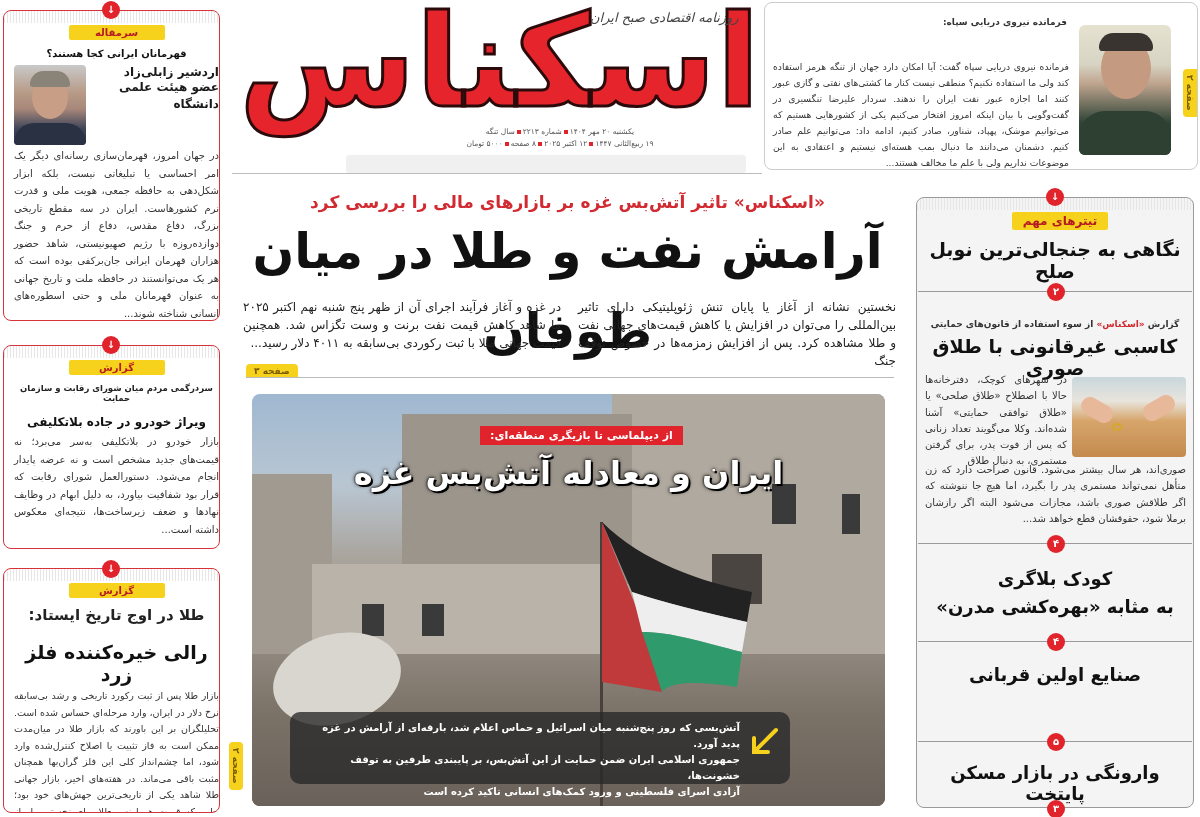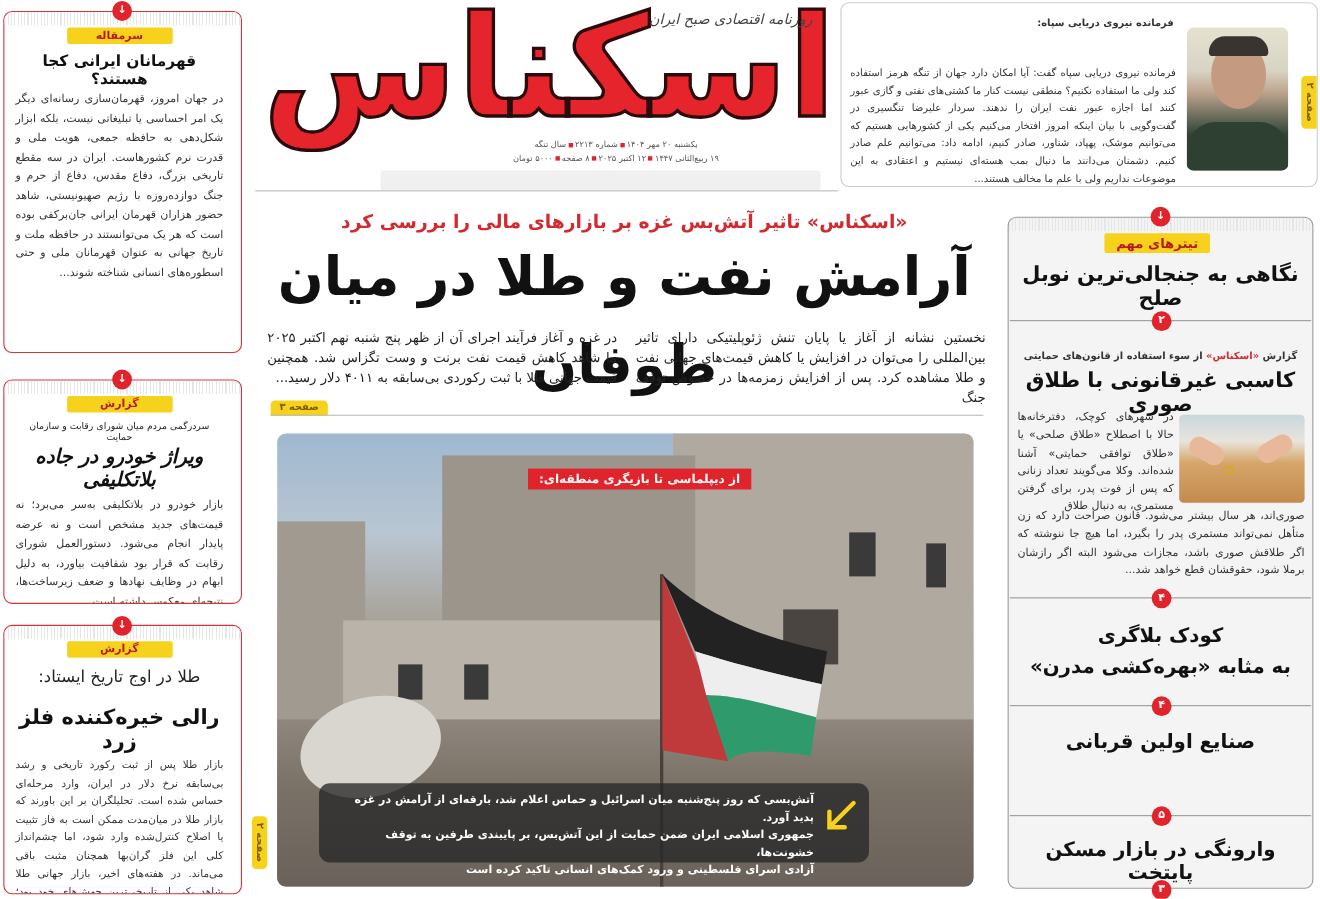--- a/index.html
+++ b/index.html
@@ -2,37 +2,37 @@
 <html><head>
 <meta charset="utf-8">
 <style>
   * { box-sizing: border-box; margin: 0; padding: 0; }
   html, body { width: 1200px; height: 817px; overflow: hidden; background: #ffffff; }
   body { font-family: "DejaVu Sans", sans-serif; color: #1a1a1a; position: relative; direction: rtl; }
 
   
   .card {
     position: absolute; border: 1.5px solid #d8323a; border-radius: 8px; background: #fff;
-    padding: 14px 16px 8px 10px; overflow: hidden;
+    padding: 14px 0 8px 10px; overflow: hidden;
   }
   .card.grey { border-color: #9a9a9a; background: #f4f4f4; }
   .card .hatch {
     position: absolute; top: 0; left: 0; right: 0; height: 12px;
     background: repeating-linear-gradient(90deg, #e6e6e6 0 1px, transparent 1px 3px);
   }
   .pin {
     position: absolute; width: 18px; height: 18px; border-radius: 50%; background: #e1242c;
     color: #fff; font-size: 10px; line-height: 18px; text-align: center; font-weight: bold;
     font-family: "DejaVu Sans", sans-serif;
   }
   .tag {
     display: block; margin: 0 auto; width: 96px; background: #f7d21c; color: #b51a22;
     text-align: center; font-size: 10px; font-weight: bold; padding: 2px 0; border-radius: 2px;
   }
-  .kicker { text-align: center; font-size: 10px; font-weight: normal; color: #222; margin-top: 8px; }
+  .kicker { text-align: center; font-size: 10px; font-weight: bold; color: #222; margin-top: 8px; }
   .headline { text-align: center; font-weight: bold; color: #111; font-family: "DejaVu Sans", sans-serif; }
   .body-text { font-size: 10.5px; line-height: 19px; color: #333; text-align: justify; }
 
   
   .logo {
     position: absolute; left: 240px; top: 0px; width: 520px; height: 150px;
   }
   .logo-text {
     position: absolute; left: 0; top: -28px; width: 520px; text-align: center;
     font-size: 128px; font-weight: bold; color: #e5242b; letter-spacing: -4px;
@@ -69,31 +69,42 @@
   .hl-item { position: absolute; left: 918px; width: 274px; text-align: center; font-weight: bold; color: #111; }
   .divider { position: absolute; left: 918px; width: 274px; height: 1px; background: #9a9a9a; }
   .side-page { position: absolute; background: #f7d21c; color: #7a5a00; font-size: 9px; font-weight: bold; writing-mode: vertical-rl; padding: 6px 2px; border-radius: 4px 0 0 4px; }
 </style>
 </head>
 <body>
 
 <div class="card" style="left:3px; top:10px; width:217px; height:311px; border-radius:8px;">
   <div class="hatch"></div>
   <span class="tag" style="position:relative;">سرمقاله</span>
-  <div class="headline" style="font-size:14px; margin-top:8px;">قهرمانان ایرانی کجا هستند؟</div>
+  <div class="headline" style="font-size:10px; margin-top:8px;">قهرمانان ایرانی کجا هستند؟</div>
+  <div style="display:flex; flex-direction:row; gap:8px; margin-top:6px;">
+    <div style="flex:1;">
+      <div style="font-size:12px; font-weight:bold; text-align:right;">اردشیر زابلی‌زاد</div>
+      <div style="font-size:12px; font-weight:bold; text-align:right; line-height:17px;">عضو هیئت علمی دانشگاه</div>
+    </div>
+    <div style="width:72px; height:80px; border-radius:4px; background:linear-gradient(180deg,#c9c9c9 0%,#b79a86 35%,#a8877a 55%,#3c4458 80%,#2e3548 100%); position:relative; overflow:hidden;">
+      <div style="position:absolute; left:18px; top:10px; width:36px; height:44px; border-radius:50%; background:#c99e86;"></div>
+      <div style="position:absolute; left:16px; top:6px; width:40px; height:16px; border-radius:20px 20px 4px 4px; background:#8a8378;"></div>
+      <div style="position:absolute; left:0; top:58px; width:72px; height:30px; background:#2a3142; border-radius:20px 20px 0 0;"></div>
+    </div>
+  </div>
   <div class="body-text" style="margin-top:2px; font-size:10px; line-height:17.5px;">در جهان امروز، قهرمان‌سازی رسانه‌ای دیگر یک امر احساسی یا تبلیغاتی نیست، بلکه ابزار شکل‌دهی به حافظه جمعی، هویت ملی و قدرت نرم کشورهاست. ایران در سه مقطع تاریخی بزرگ، دفاع مقدس، دفاع از حرم و جنگ دوازده‌روزه با رژیم صهیونیستی، شاهد حضور هزاران قهرمان ایرانی جان‌برکفی بوده است که هر یک می‌توانستند در حافظه ملت و تاریخ جهانی به عنوان قهرمانان ملی و حتی اسطوره‌های انسانی شناخته شوند...</div>
 
 </div>
 <div class="pin" style="left:102px; top:1px;">↓</div>
 
 <div class="card" style="left:3px; top:345px; width:217px; height:204px;">
   <div class="hatch"></div>
   <span class="tag" style="position:relative;">گزارش</span>
   <div class="kicker" style="font-size:8.5px;">سردرگمی مردم میان شورای رقابت و سازمان حمایت</div>
-  <div class="headline" style="font-size:18px; margin-top:2px;font-style:italic;">ویراژ خودرو در جاده بلاتکلیفی</div>
+  <div class="headline" style="font-size:12px; margin-top:12px;">ویراژ خودرو در جاده بلاتکلیفی</div>
   <div class="body-text" style="margin-top:4px; font-size:10px; line-height:17.5px;">بازار خودرو در بلاتکلیفی به‌سر می‌برد؛ نه قیمت‌های جدید مشخص است و نه عرضه پایدار انجام می‌شود. دستورالعمل شورای رقابت که قرار بود شفافیت بیاورد، به دلیل ابهام در وظایف نهادها و ضعف زیرساخت‌ها، نتیجه‌ای معکوس داشته است...</div>
 
 </div>
 <div class="pin" style="left:102px; top:336px;">↓</div>
 
 <div class="card" style="left:3px; top:568px; width:217px; height:245px;">
   <div class="hatch"></div>
   <span class="tag" style="position:relative;">گزارش</span>
   <div class="kicker" style="font-size:15px;">طلا در اوج تاریخ ایستاد:</div>
   <div class="headline" style="font-size:19px; margin-top:17px;">رالی خیره‌کننده فلز زرد</div>
@@ -148,20 +159,21 @@
   <div style="position:absolute; left:0; top:260px; width:633px; height:152px; background:linear-gradient(180deg,#8f877d 0%,#7a7167 40%,#6a625a 100%);"></div>
   <div style="position:absolute; left:20px; top:240px; width:130px; height:90px; border-radius:50%; background:#d9d6d0; transform:rotate(-15deg);"></div>
   <div class="flagpole"></div>
   <svg style="position:absolute; left:350px; top:128px;" width="150" height="170" viewBox="0 0 150 170">
     <polygon points="0,0 40,100 60,170 0,160" fill="#c0393b"></polygon>
     <path d="M0,0 C40,40 100,60 150,70 L145,100 C100,90 60,80 30,70 Z" fill="#222"></path>
     <path d="M30,70 C60,80 100,90 145,100 L140,130 C100,120 70,110 40,110 Z" fill="#eeeeee"></path>
     <path d="M40,110 C70,110 100,120 140,130 L135,165 C100,160 70,158 60,170 Z" fill="#2f9a6c"></path>
   </svg>
   <div class="photo-kicker">از دیپلماسی تا بازیگری منطقه‌ای:</div>
+  <div class="photo-title">ایران و معادله آتش‌بس غزه</div>
   <div class="caption">
     <svg class="arrow" viewBox="0 0 32 32">
       <path d="M28 4 L6 26 M6 12 L6 26 L20 26" stroke="#f7d21c" stroke-width="4" fill="none" stroke-linecap="round"></path>
     </svg>
     <div>آتش‌بسی که روز پنج‌شنبه میان اسرائیل و حماس اعلام شد، بارقه‌ای از آرامش در غزه پدید آورد.</div>
     <div>جمهوری اسلامی ایران ضمن حمایت از این آتش‌بس، بر پایبندی طرفین به توقف خشونت‌ها،</div>
     <div>آزادی اسرای فلسطینی و ورود کمک‌های انسانی تاکید کرده است</div>
   </div>
 </div>
 <div class="side-page" style="left:229px; top:742px; border-radius:4px;">صفحه ۲</div>

